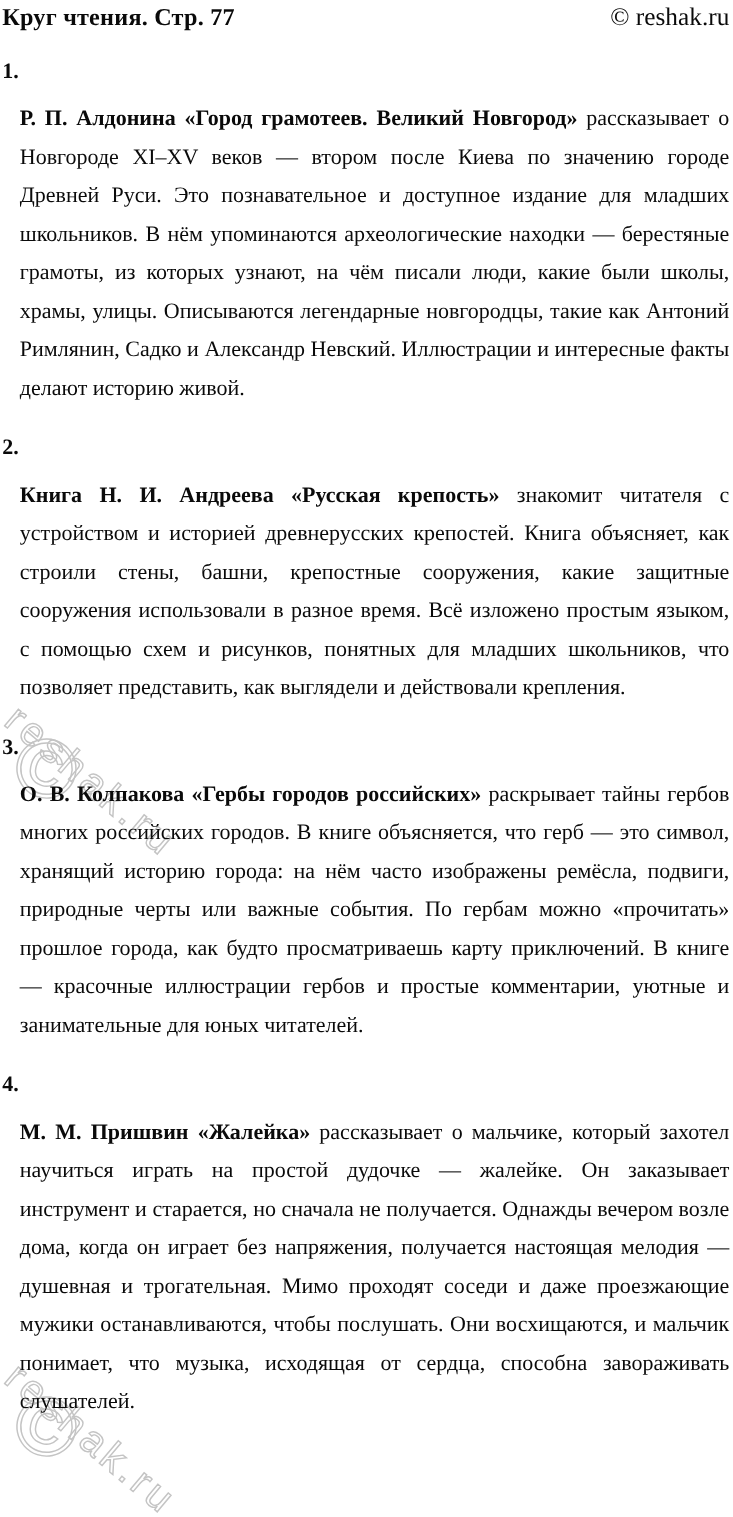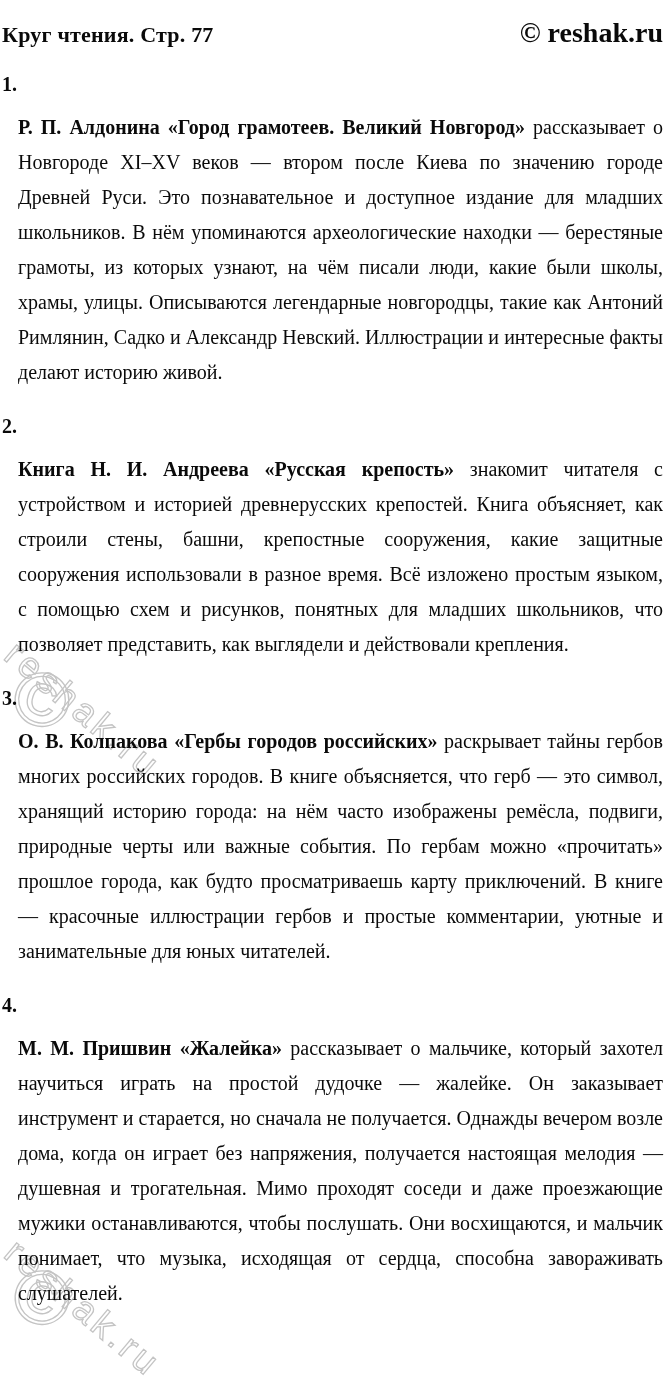--- a/index.html
+++ b/index.html
@@ -7,37 +7,37 @@
     width: 666px;
     height: 1379px;
     background: #ffffff;
     color: #0a0a0a;
     font-family: "Liberation Serif", "DejaVu Serif", serif;
     position: relative;
     overflow: hidden;
   }
   .page {
     position: relative;
-    padding: 20px 3px 0 2px;
+    padding: 3px 3px 0 2px;
     z-index: 2;
   }
   .header-row {
     display: flex;
     justify-content: space-between;
     align-items: baseline;
     line-height: 26px;
   }
   .page-title {
     font-weight: 700;
     font-size: 22px;
     letter-spacing: 0.2px;
   }
   .copyright {
-    font-size: 28px;
-    font-weight: 700;
+    font-size: 23px;
+    font-weight: 400;
   }
   .sec-num {
     font-weight: 700;
     font-size: 20px;
     line-height: 24px;
     margin-top: 24px;
   }
   .para {
     margin: 14px 0 0 16px;
     font-size: 20px;

